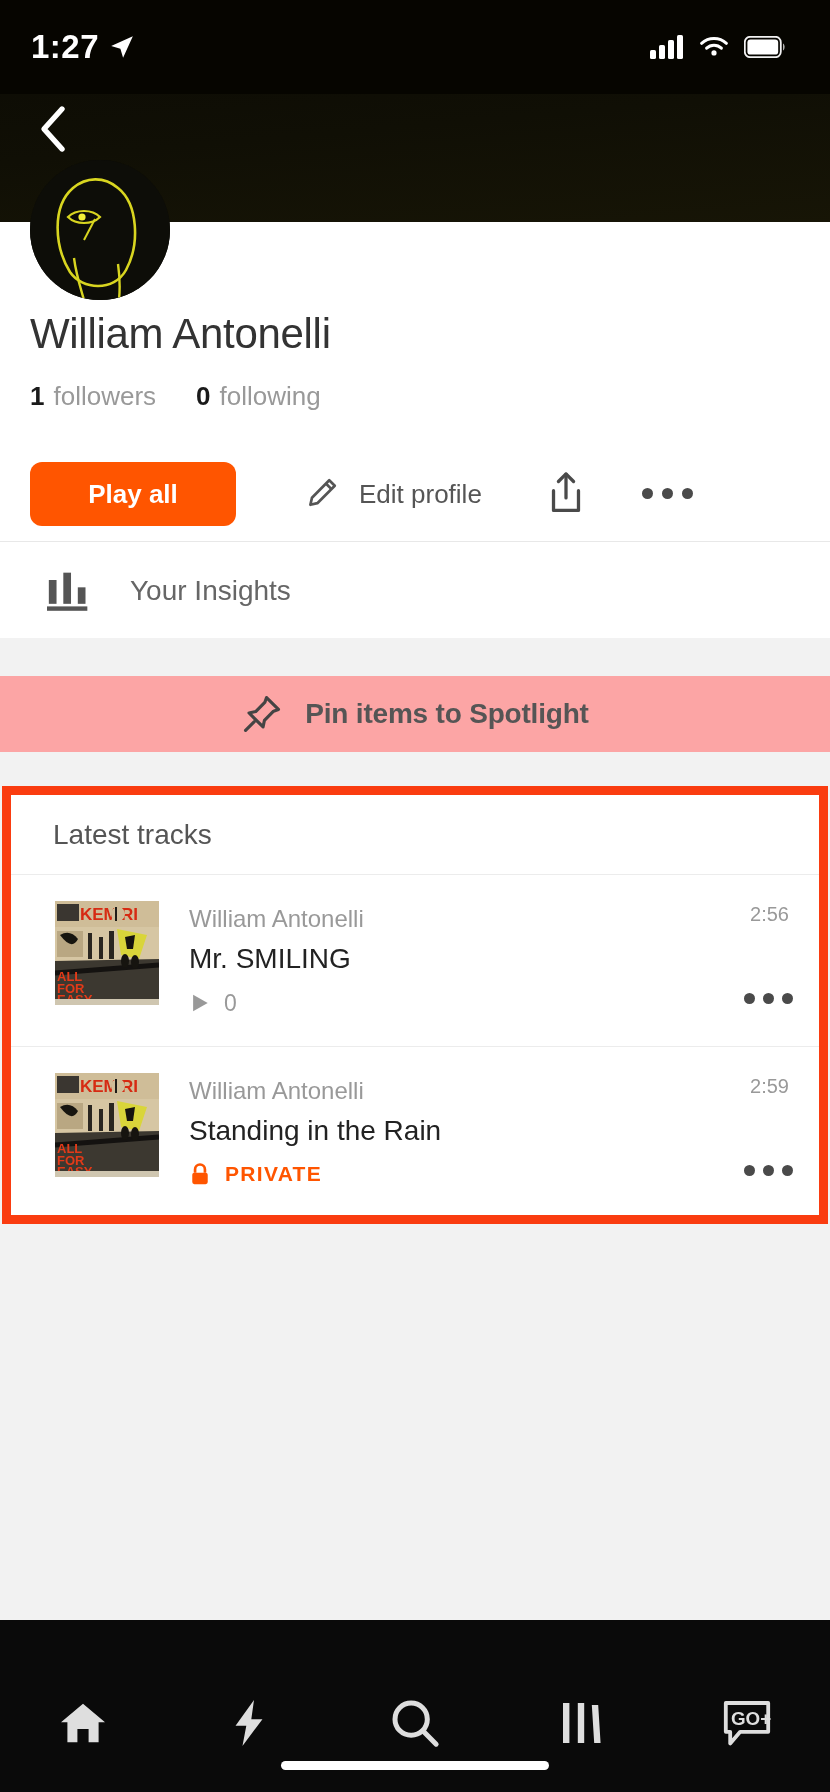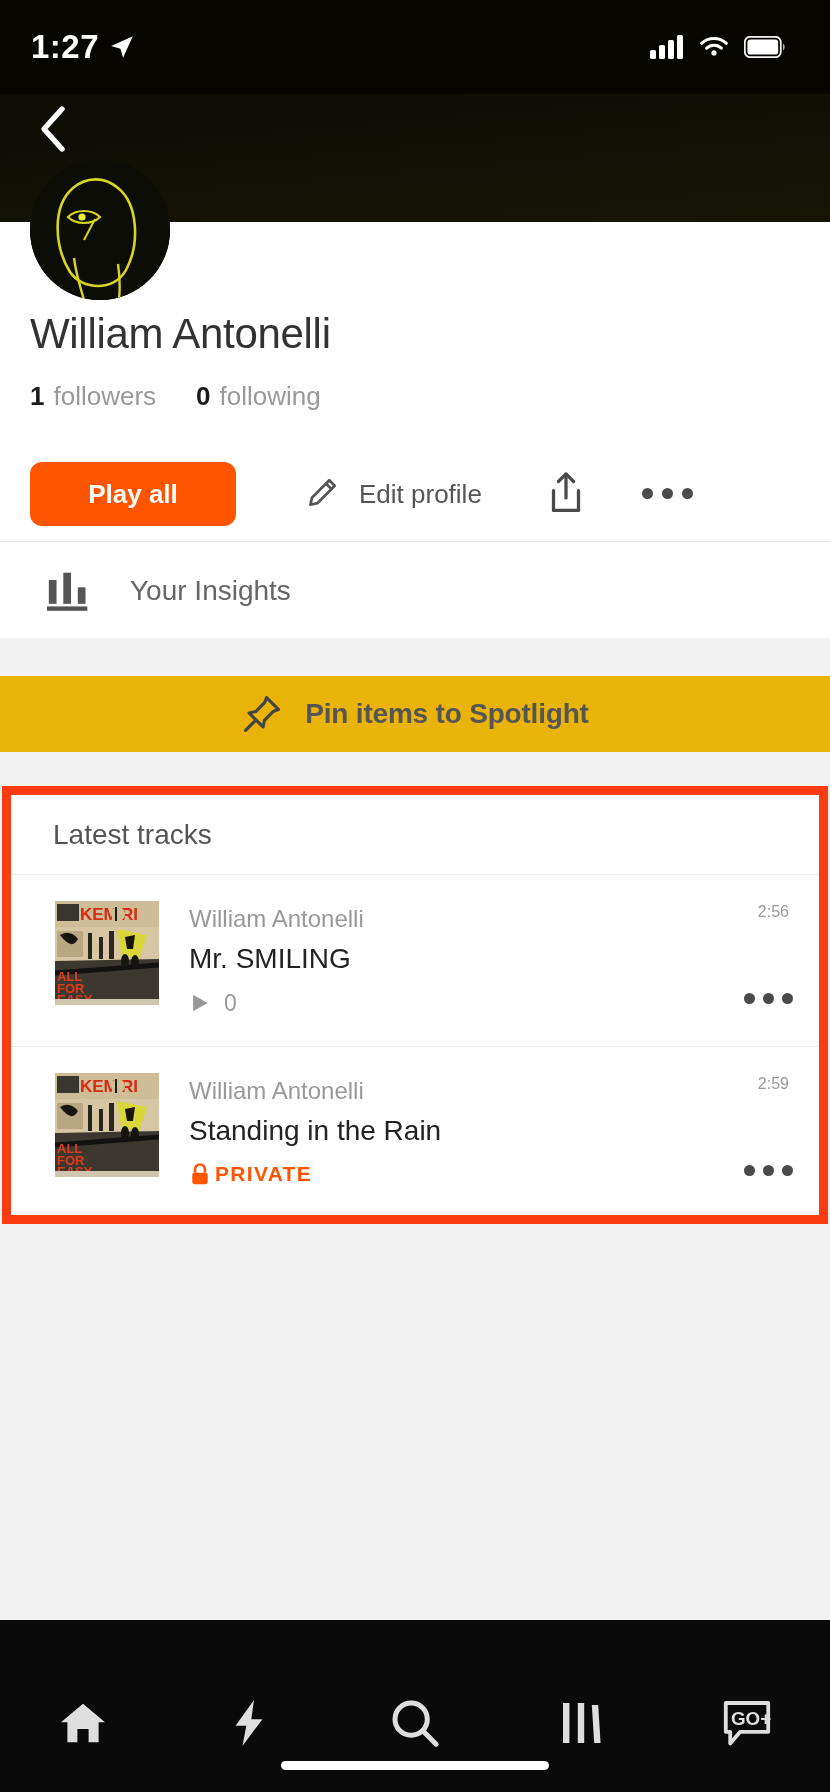--- a/index.html
+++ b/index.html
@@ -80,21 +80,21 @@
     position:absolute; top:543px; left:0; width:830px; height:95px;
     display:flex; align-items:center; cursor:pointer; background:#fff;
   }
   .insights-icon { margin-left:42px; width:54px; display:flex; justify-content:center; }
   .insights-row span.lbl { margin-left:34px; font-size:28px; color:#666; }
 
   .gap-band { position:absolute; left:0; width:830px; background:#f2f2f2; }
 
   .spotlight-row {
     position:absolute; top:676px; left:0; width:830px; height:76px;
-    background:#eab308; display:flex; align-items:center; justify-content:center;
+    background:#fca5a5; display:flex; align-items:center; justify-content:center;
     gap:22px; cursor:pointer;
   }
   .spotlight-row span.lbl { font-size:28px; color:#555; font-weight:600; letter-spacing:-.2px;}
 
   
   .highlight {
     position:absolute; top:786px; left:2px; width:826px; height:438px;
     border:9px solid #fa3c10; background:#fff;
   }
   .latest-hdr {
@@ -111,24 +111,24 @@
 
   .art {
     width:104px; height:104px; flex:none; position:relative; overflow:hidden;
     background:#d9c9a6;
   }
   .track-mid { margin-left:30px; flex:1; padding-top:2px; }
   .track-artist { font-size:24px; color:#999; line-height:1.3; }
   .track-title { font-size:28px; color:#222; margin-top:7px; line-height:1.3; }
   .track-meta { margin-top:12px; display:flex; align-items:center; gap:13px; }
   .play-count { font-size:23px; color:#999; }
-  .private-badge { display:flex; align-items:center; gap:4px;text-align:right; }
+  .private-badge { display:flex; align-items:center; gap:14px;text-align:right; }
   .private-badge span { font-size:21px; color:#f50; font-weight:700; letter-spacing:1.3px; }
   .track-dur {
-    position:absolute; right:30px; top:28px; font-size:16px; color:#999;
+    position:absolute; right:30px; top:28px; font-size:20px; color:#999;
   }
   .track-more {
     position:absolute; right:26px; top:118px; display:flex; gap:8px; cursor:pointer;
   }
   .track-more i { width:11px; height:11px; border-radius:50%; background:#4a4a4a; display:block; }
 
   
   .tabbar {
     position:absolute; bottom:0; left:0; width:830px; height:172px;
     background:#0a0a0a; display:flex; align-items:center; padding-top:34px;

